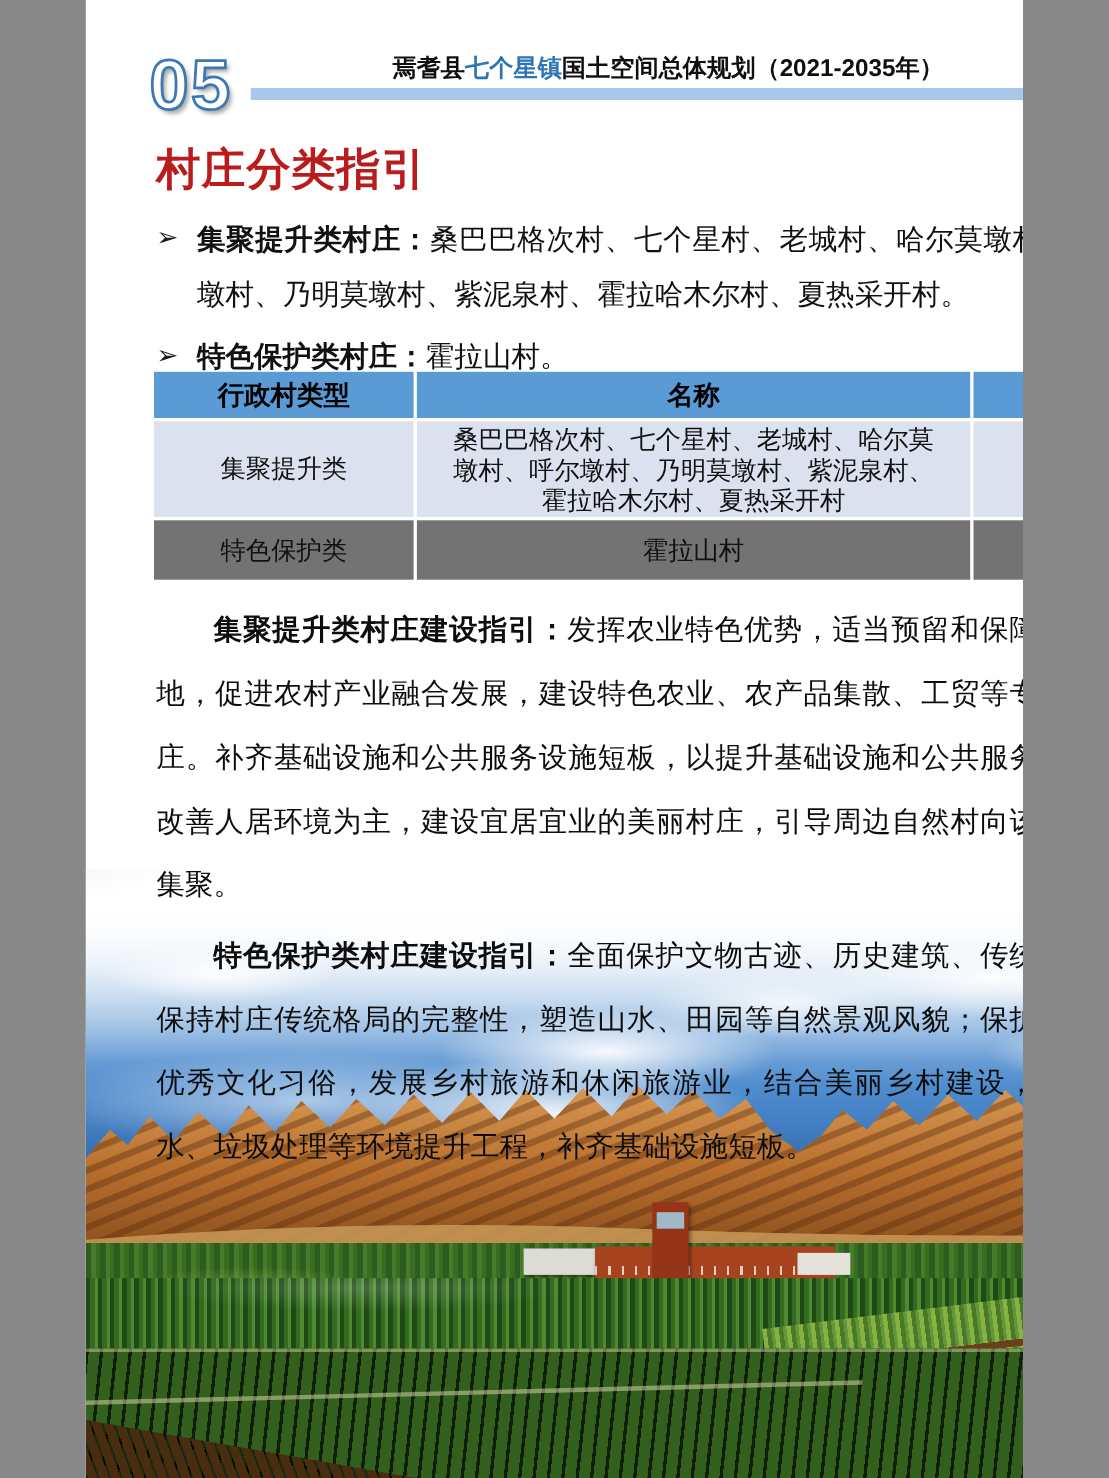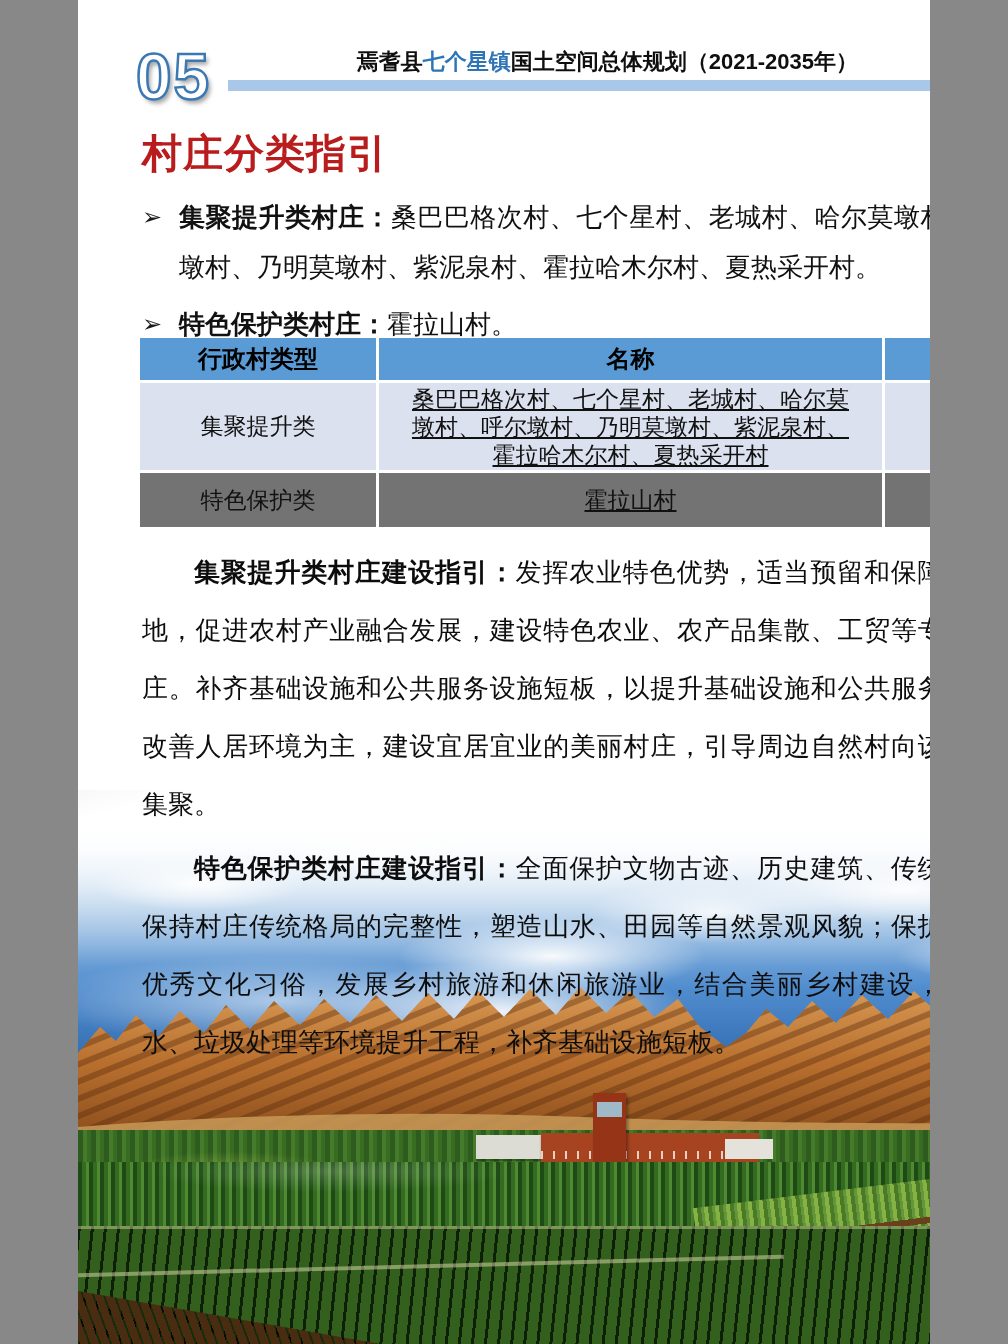--- a/index.html
+++ b/index.html
@@ -50,21 +50,21 @@
     grid-template-rows:42px 87px 54px;
     background:#ffffff; row-gap:3px; column-gap:3px;
   }
   .vtable .cell{
     display:flex; align-items:center; justify-content:center;
     text-align:center; font-size:23px; padding:2px 10px;
   }
   .vtable .th{ background:#5b9bd5; color:#000000; font-weight:bold; font-size:24px; }
   .vtable .r1{ background:#dbe1ee; }
   .vtable .r2{ background:#737373; }
-  .vtable .names{ line-height:28px; padding:2px 32px;text-decoration:underline; }
+  .vtable .names{ line-height:28px; padding:2px 32px; }
   .vtable .num{ font-size:26px; }
 
   
   .paras{ position:absolute; left:64px; top:543px; width:882px; z-index:3; }
   .paras p{
     font-size:26px; line-height:58px; text-align:justify; color:#0d0d0d;
     text-indent:2em;
   }
   .paras p + p{ margin-top:6px; }
   .p-label{ font-weight:bold; }

